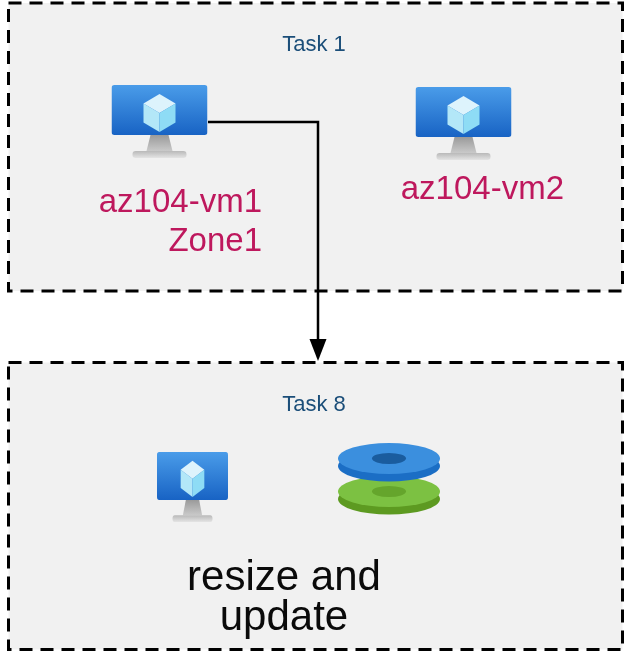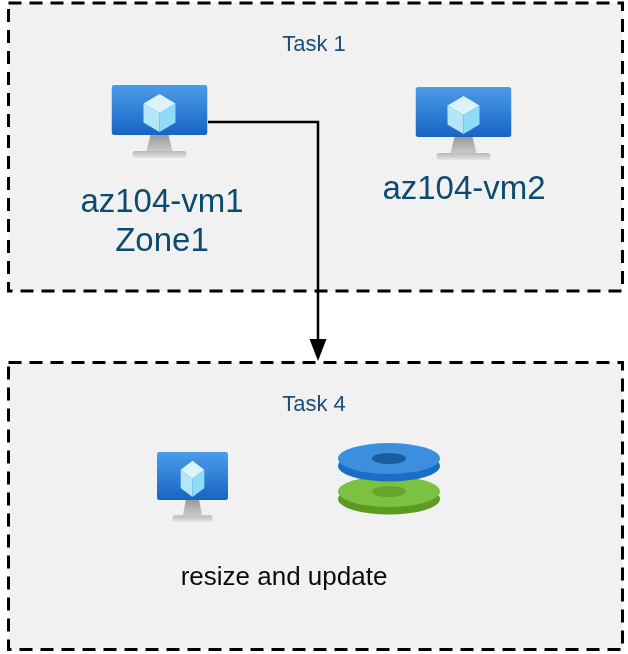--- a/index.html
+++ b/index.html
@@ -18,30 +18,30 @@
     left: 6px;
     width: 616px;
     text-align: center;
     font-size: 22px;
     line-height: 40px;
     color: #1b4e79;
   }
   .vm-label {
     position: absolute;
     width: 200px;
-    text-align: center;
+    text-align: right;
     font-size: 33px;
     line-height: 39px;
-    color: #0c4a6e;
+    color: #be185d;
   }
   .caption {
     position: absolute;
     width: 320px;
     text-align: center;
-    font-size: 26px;
+    font-size: 42px;
     line-height: 40px;
     color: #0a0a0a;
   }
 </style>
 </head>
 <body>
 
 <svg width="0" height="0" style="position:absolute" aria-hidden="true">
   <defs>
     <linearGradient id="vmScreen" x1="0" y1="0" x2="0" y2="1">
@@ -100,21 +100,21 @@
 
 <div class="vm-label" style="left:62px;top:181px">
   <div>az104-vm1</div>
   <div>Zone1</div>
 </div>
 
 <div class="vm-label" style="left:364px;top:168px">
   <div>az104-vm2</div>
 </div>
 
-<div class="box-title" style="top:384px">Task 4</div>
+<div class="box-title" style="top:384px">Task 8</div>
 
 <svg class="abs" style="left:157px;top:452px" width="71" height="70" viewBox="0 0 96 73" preserveAspectRatio="none">
   <use href="#vm-icon"></use>
 </svg>
 
 <svg class="abs" style="left:338px;top:443px" width="102" height="72" viewBox="0 0 102 72">
   <use href="#disk-icon"></use>
 </svg>
 
 <div class="caption" style="left:124px;top:556px">resize and update</div>

